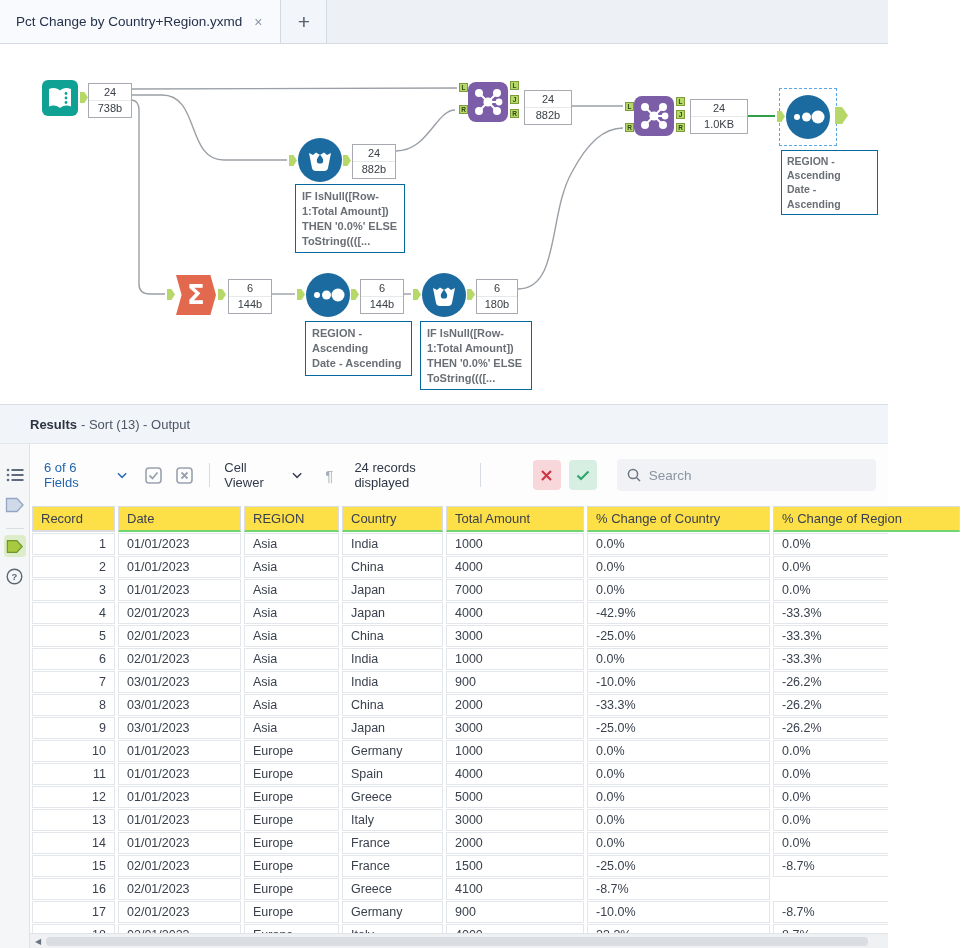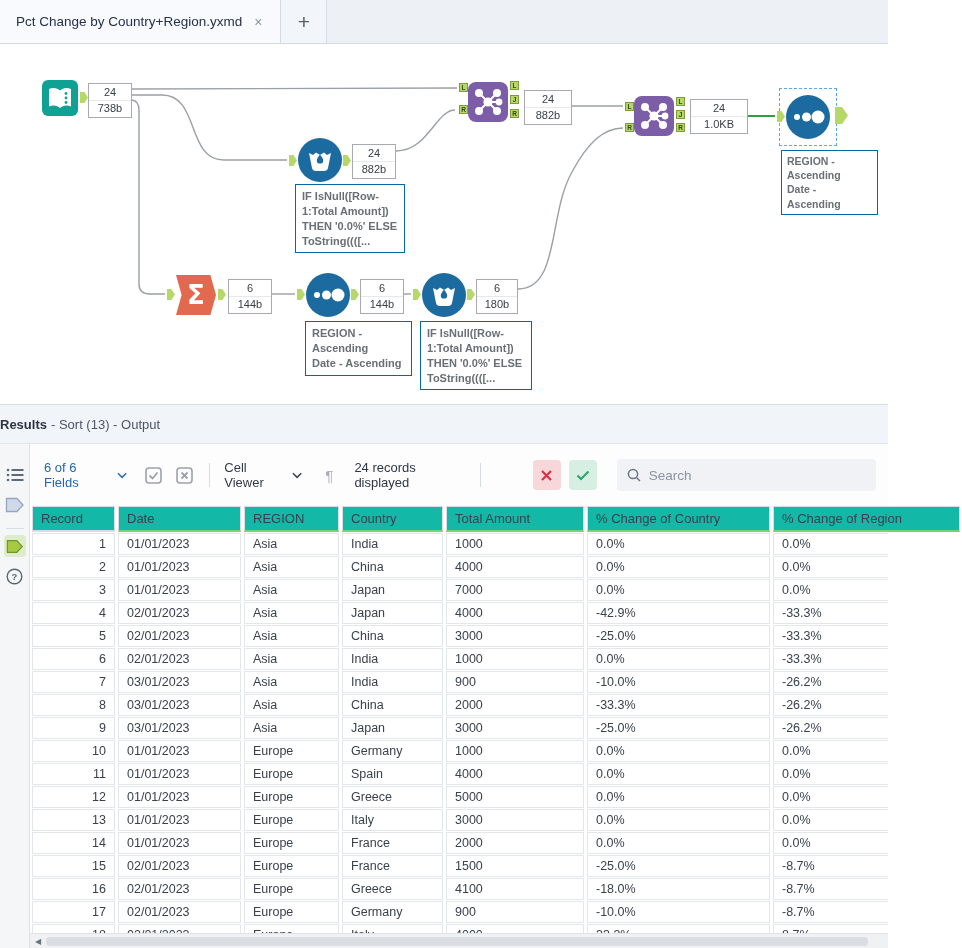--- a/index.html
+++ b/index.html
@@ -21,21 +21,21 @@
   .ann .ann-count { border-bottom:1px solid #e7e8ea; }
   .comment { position:absolute; background:#fff; border:1px solid #0369a1; font-size:11px; font-weight:700; color:#6a6f75; line-height:1.35; padding:4px 6px; white-space:pre-line; z-index:3; }
   .comment.small { font-size:10.5px; padding:3px 5px; }
   .anchor { position:absolute; width:8px; height:11px; background:#b5d869; clip-path:polygon(0 0,55% 0,100% 50%,55% 100%,0 100%); z-index:4; }
   .anchor.big { width:13px; height:17px; }
   .janchor { position:absolute; width:9px; height:9px; background:#b5d869; border:1px solid #7e9c3c; font-size:6.5px; font-weight:700; color:#2e4712; text-align:center; line-height:7px; z-index:4; }
   .selrect { position:absolute; border:1.5px dashed #5aa7e8; z-index:1; }
   .sigma { width:40px; height:40px; background:#e2694e; clip-path:polygon(0 0,86% 0,100% 50%,86% 100%,0 100%,14% 50%); color:#fff; font-size:26px; font-weight:700; display:flex; align-items:center; justify-content:center; font-family:"DejaVu Sans",sans-serif; }
 
   
-  .results-header { height:40px; background:#f1f4f8; border-top:1px solid #d8dde3; border-bottom:1px solid #e2e6ec; display:flex; align-items:center; font-size:13px; flex:0 0 auto; }
+  .results-header { height:40px; background:#f1f4f8; border-top:1px solid #d8dde3; border-bottom:1px solid #e2e6ec; display:flex; align-items:center; padding-left:30px; font-size:13px; flex:0 0 auto; }
   .results-header .rtitle { font-weight:700; color:#2c3342; }
   .results-header .rsub { color:#4d5565; margin-left:4px; }
 
   
   .results-body { flex:1; display:flex; min-height:0; }
   .rail { width:30px; background:#f4f6f8; border-right:1px solid #dfe3e8; display:flex; flex-direction:column; align-items:center; padding-top:20px; flex:0 0 auto; }
   .rail .ric { margin-bottom:8px; display:flex; align-items:center; justify-content:center; width:22px; height:22px; }
   .rail .divider { width:18px; height:1px; background:#d9dee4; margin:4px 0 6px; }
   .rail .selected-bg { background:#ddedc9; border-radius:4px; }
   .results-main { flex:1; display:flex; flex-direction:column; min-width:0; }
@@ -50,21 +50,21 @@
   .sq-btn.red { background:#f8d7da; margin-right:8px; }
   .sq-btn.green { background:#d7efe2; }
   .searchbox { width:277px; height:32px; background:#f0f2f5; border-radius:4px; display:flex; align-items:center; gap:8px; padding:0 10px; margin-left:20px; margin-right:4px; }
   .searchbox input { border:none; outline:none; background:transparent; font-size:13.5px; color:#4d7c0f; width:210px; font-family:inherit; }
   .searchbox input::placeholder { color:#8a93a1; }
   .records { font-size:13px; color:#2f3644; }
 
   
   .grid-head, .trow { display:grid; grid-template-columns:83px 123px 95px 101px 138px 183px 187px; column-gap:3px; padding-left:2px; }
   .grid-head { height:26px; flex:0 0 auto; }
-  .grid-head .hcell { background:#14b8a6; border:1px solid #d9dde3; border-bottom:2px solid #72d572; font-size:13px; color:#39404f; display:flex; align-items:center; padding:0 8px; }
+  .grid-head .hcell { background:#fde047; border:1px solid #d9dde3; border-bottom:2px solid #72d572; font-size:13px; color:#39404f; display:flex; align-items:center; padding:0 8px; }
   .grid-head .hcell.c-record { border-bottom:2px solid #d9dde3; }
   .grid-body { flex:1; overflow:hidden; display:flex; flex-direction:column; row-gap:1px; padding-top:1px; background:#fff; }
   .trow { flex:0 0 22px; }
   .trow .cell { background:#fff; border:1px solid #e3e6ea; font-size:12.5px; color:#3a414d; line-height:20px; padding:0 8px; white-space:nowrap; overflow:hidden; }
   .trow .c-record { text-align:right; }
 
   
   .hscroll { height:15px; background:#f0f1f3; border-top:1px solid #e0e3e7; display:flex; align-items:center; flex:0 0 auto; }
   .hscroll .arrow { width:16px; text-align:center; font-size:8px; color:#6b7280; }
   .hscroll .thumb { height:9px; background:#dadde2; border-radius:4px; flex:1; margin-right:20px; }
@@ -483,21 +483,20 @@
             <div class="cell">1500</div>
             <div class="cell">-25.0%</div>
             <div class="cell">-8.7%</div>
           </div>
           <div class="trow">
             <div class="cell c-record">16</div>
             <div class="cell">02/01/2023</div>
             <div class="cell">Europe</div>
             <div class="cell">Greece</div>
             <div class="cell">4100</div>
-            <div class="cell">-18.0%</div>
             <div class="cell">-8.7%</div>
           </div>
           <div class="trow">
             <div class="cell c-record">17</div>
             <div class="cell">02/01/2023</div>
             <div class="cell">Europe</div>
             <div class="cell">Germany</div>
             <div class="cell">900</div>
             <div class="cell">-10.0%</div>
             <div class="cell">-8.7%</div>

